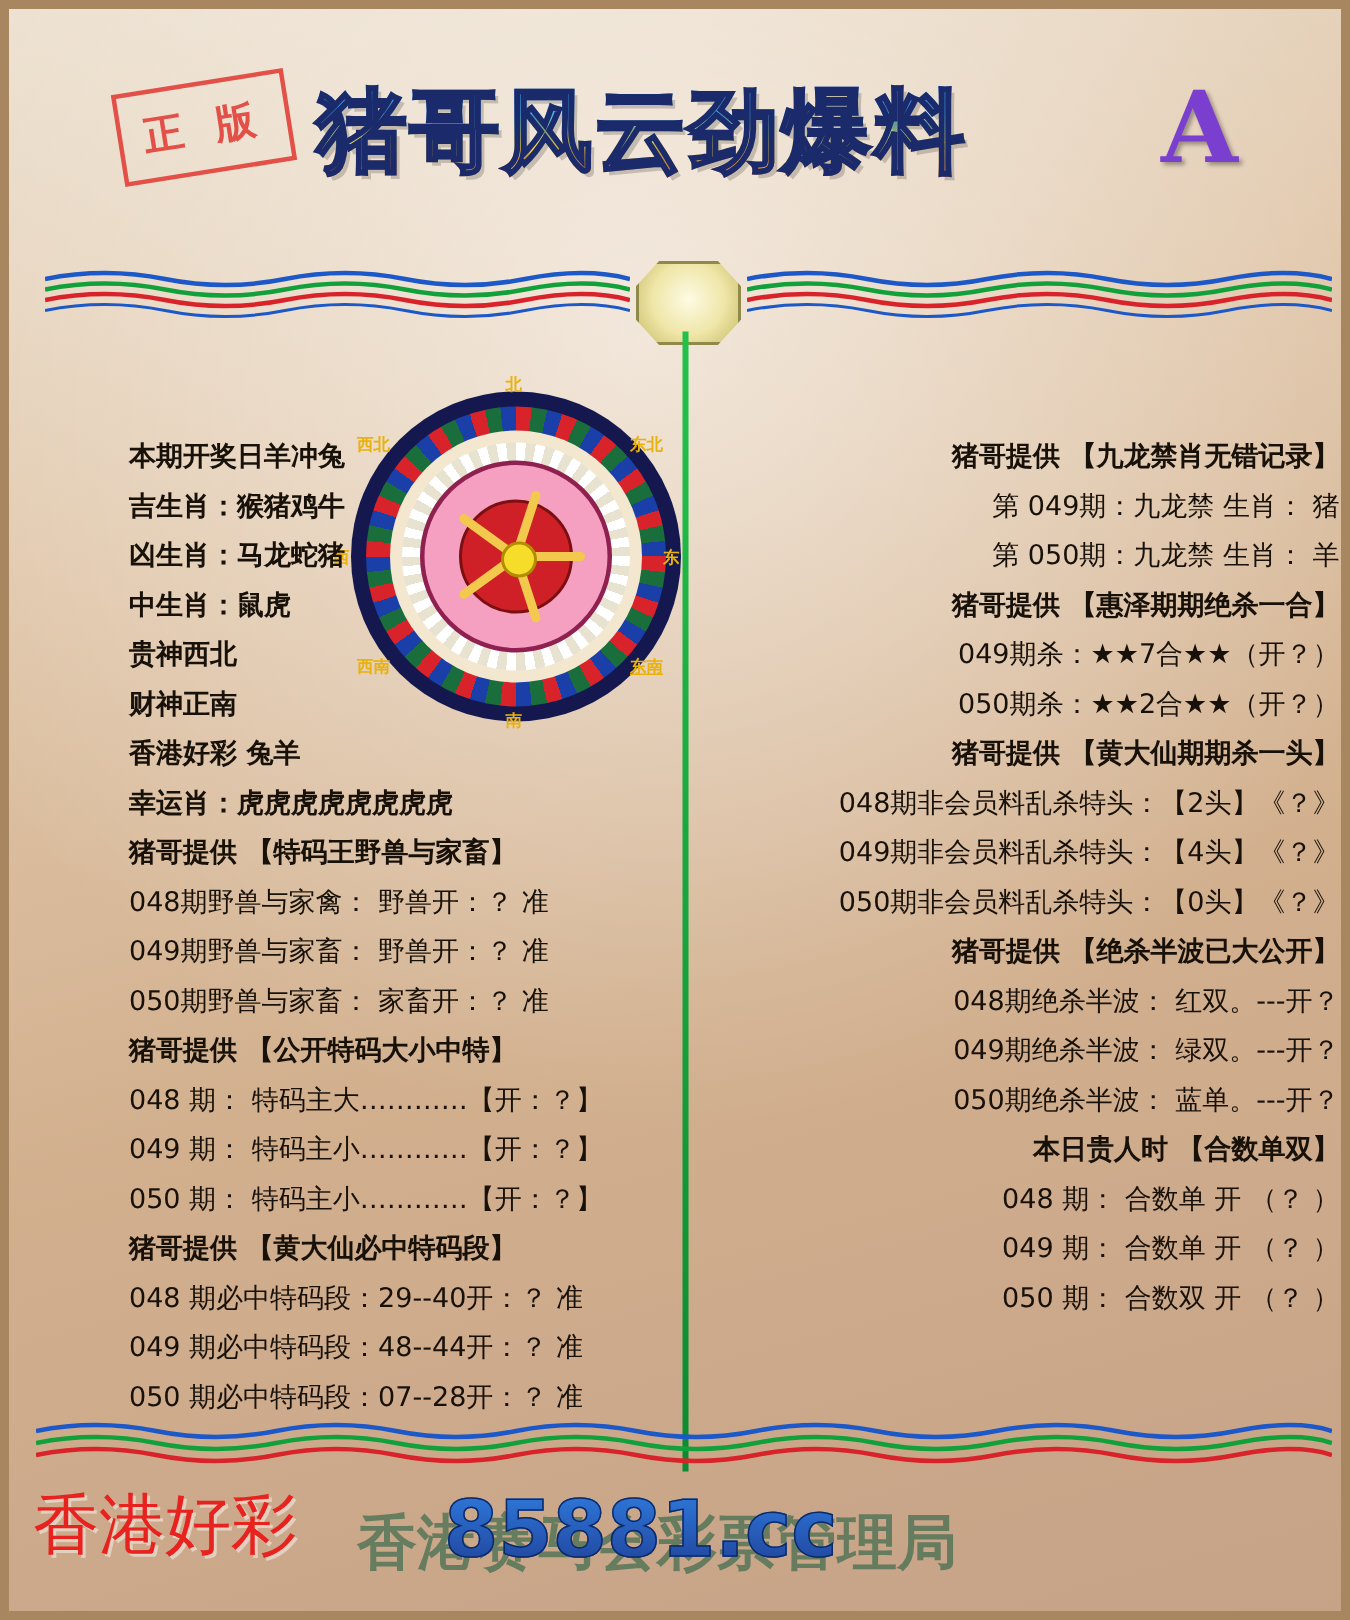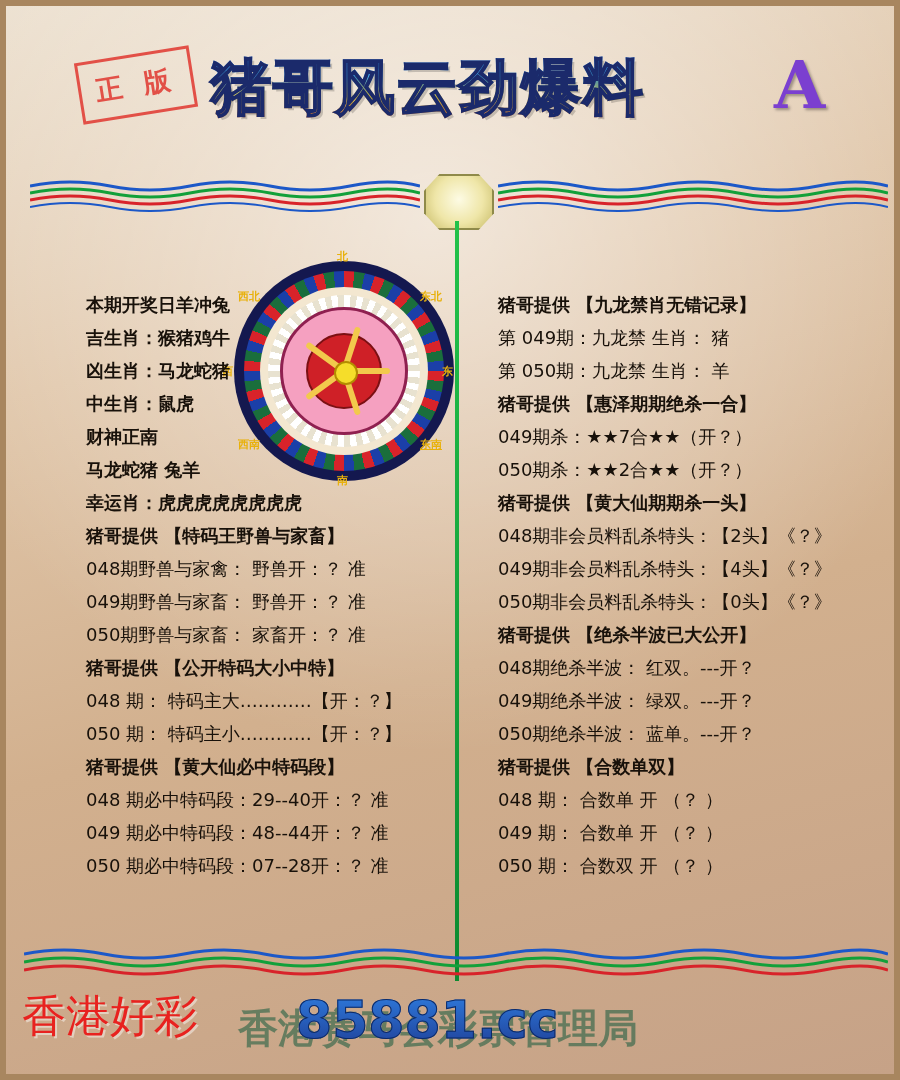--- a/index.html
+++ b/index.html
@@ -55,21 +55,21 @@
     background:radial-gradient(circle at 50% 45%,#fdfbe4 0%,#efe6a8 55%,#c9bd6a 100%);
     border:2px solid #8f8a4a;border-radius:10px;
     clip-path:polygon(22% 0,78% 0,100% 30%,100% 70%,78% 100%,22% 100%,0 70%,0 30%);
     display:flex;align-items:center;justify-content:center;
     font-size:10px;color:#6a6230;
   }
   .vline{position:absolute;left:449px;top:215px;width:4px;height:760px;background:linear-gradient(180deg,#22c24a,#0c8a30);}
 
   
   .colL{position:absolute;left:32px;top:290px;width:400px;margin-left:48px;}
-  .colR{position:absolute;left:492px;top:290px;width:395px;}
+  .colR{position:absolute;left:492px;top:290px;width:395px;text-align:right;}
   .row{
     font-size:18px;color:#18110a;line-height:1.0;margin-bottom:15px;
     white-space:nowrap;font-family:"DejaVu Sans","Liberation Sans",sans-serif;
   }
   .row.b{font-weight:bold;}
 
   
   .compass{position:absolute;left:228px;top:255px;width:220px;height:220px;}
   .c-outer{position:absolute;inset:0;border-radius:50%;background:#14184f;}
   .c-ring2{position:absolute;inset:10px;border-radius:50%;background:repeating-conic-gradient(#d8232a 0 6deg,#1a6e3c 6deg 12deg,#1b3fa8 12deg 18deg);}
@@ -149,29 +149,31 @@
     <div class="c-lbl" style="left:4px;top:176px;">西南</div>
     <div class="c-lbl" style="left:-12px;top:103px;">西</div>
     <div class="c-lbl" style="left:4px;top:28px;">西北</div>
   </div>
 
   <div class="colL">
       <div class="row b">本期开奖日羊冲兔</div>
       <div class="row b">吉生肖：猴猪鸡牛</div>
       <div class="row b">凶生肖：马龙蛇猪</div>
       <div class="row b">中生肖：鼠虎</div>
+      <div class="row b">贵神西北</div>
       <div class="row b">财神正南</div>
-      <div class="row b">马龙蛇猪  兔羊</div>
+      <div class="row b">香港好彩  兔羊</div>
       <div class="row b">幸运肖：虎虎虎虎虎虎虎虎</div>
       <div class="row b">猪哥提供 【特码王野兽与家畜】</div>
       <div class="row">048期野兽与家禽：    野兽开：？ 准</div>
       <div class="row">049期野兽与家畜：    野兽开：？ 准</div>
       <div class="row">050期野兽与家畜：    家畜开：？ 准</div>
       <div class="row b">猪哥提供 【公开特码大小中特】</div>
       <div class="row">048 期：  特码主大…………【开：？】</div>
+      <div class="row">049 期：  特码主小…………【开：？】</div>
       <div class="row">050 期：  特码主小…………【开：？】</div>
       <div class="row b">猪哥提供 【黄大仙必中特码段】</div>
       <div class="row">048 期必中特码段：29--40开：？ 准</div>
       <div class="row">049 期必中特码段：48--44开：？ 准</div>
       <div class="row">050 期必中特码段：07--28开：？ 准</div>
     </div>
 
   <div class="colR">
       <div class="row b">猪哥提供 【九龙禁肖无错记录】</div>
       <div class="row">第 049期：九龙禁 生肖： 猪</div>
@@ -180,21 +182,21 @@
       <div class="row">049期杀：★★7合★★（开？）</div>
       <div class="row">050期杀：★★2合★★（开？）</div>
       <div class="row b">猪哥提供 【黄大仙期期杀一头】</div>
       <div class="row">048期非会员料乱杀特头：【2头】《？》</div>
       <div class="row">049期非会员料乱杀特头：【4头】《？》</div>
       <div class="row">050期非会员料乱杀特头：【0头】《？》</div>
       <div class="row b">猪哥提供 【绝杀半波已大公开】</div>
       <div class="row">048期绝杀半波：   红双。---开？</div>
       <div class="row">049期绝杀半波：   绿双。---开？</div>
       <div class="row">050期绝杀半波：   蓝单。---开？</div>
-      <div class="row b">猪哥提供 【合数单双】</div>
+      <div class="row b">本日贵人时 【合数单双】</div>
       <div class="row">048 期：  合数单   开 （？ ）</div>
       <div class="row">049 期：  合数单   开 （？ ）</div>
       <div class="row">050 期：  合数双   开 （？ ）</div>
     </div>
 
   <div class="footer">
     <div class="wave" style="left:18px;top:-18px;width:864px;">
       <svg width="864" height="34" viewBox="0 0 864 34">
         <path d="M0 8 Q 40 0 80 8 T 160 8 T 240 8 T 320 8 T 400 8 T 480 8 T 560 8 T 640 8 T 720 8 T 800 8 T 864 8" fill="none" stroke="#1c58c8" stroke-width="3"></path>
         <path d="M0 16 Q 40 8 80 16 T 160 16 T 240 16 T 320 16 T 400 16 T 480 16 T 560 16 T 640 16 T 720 16 T 800 16 T 864 16" fill="none" stroke="#12a03a" stroke-width="3"></path>

